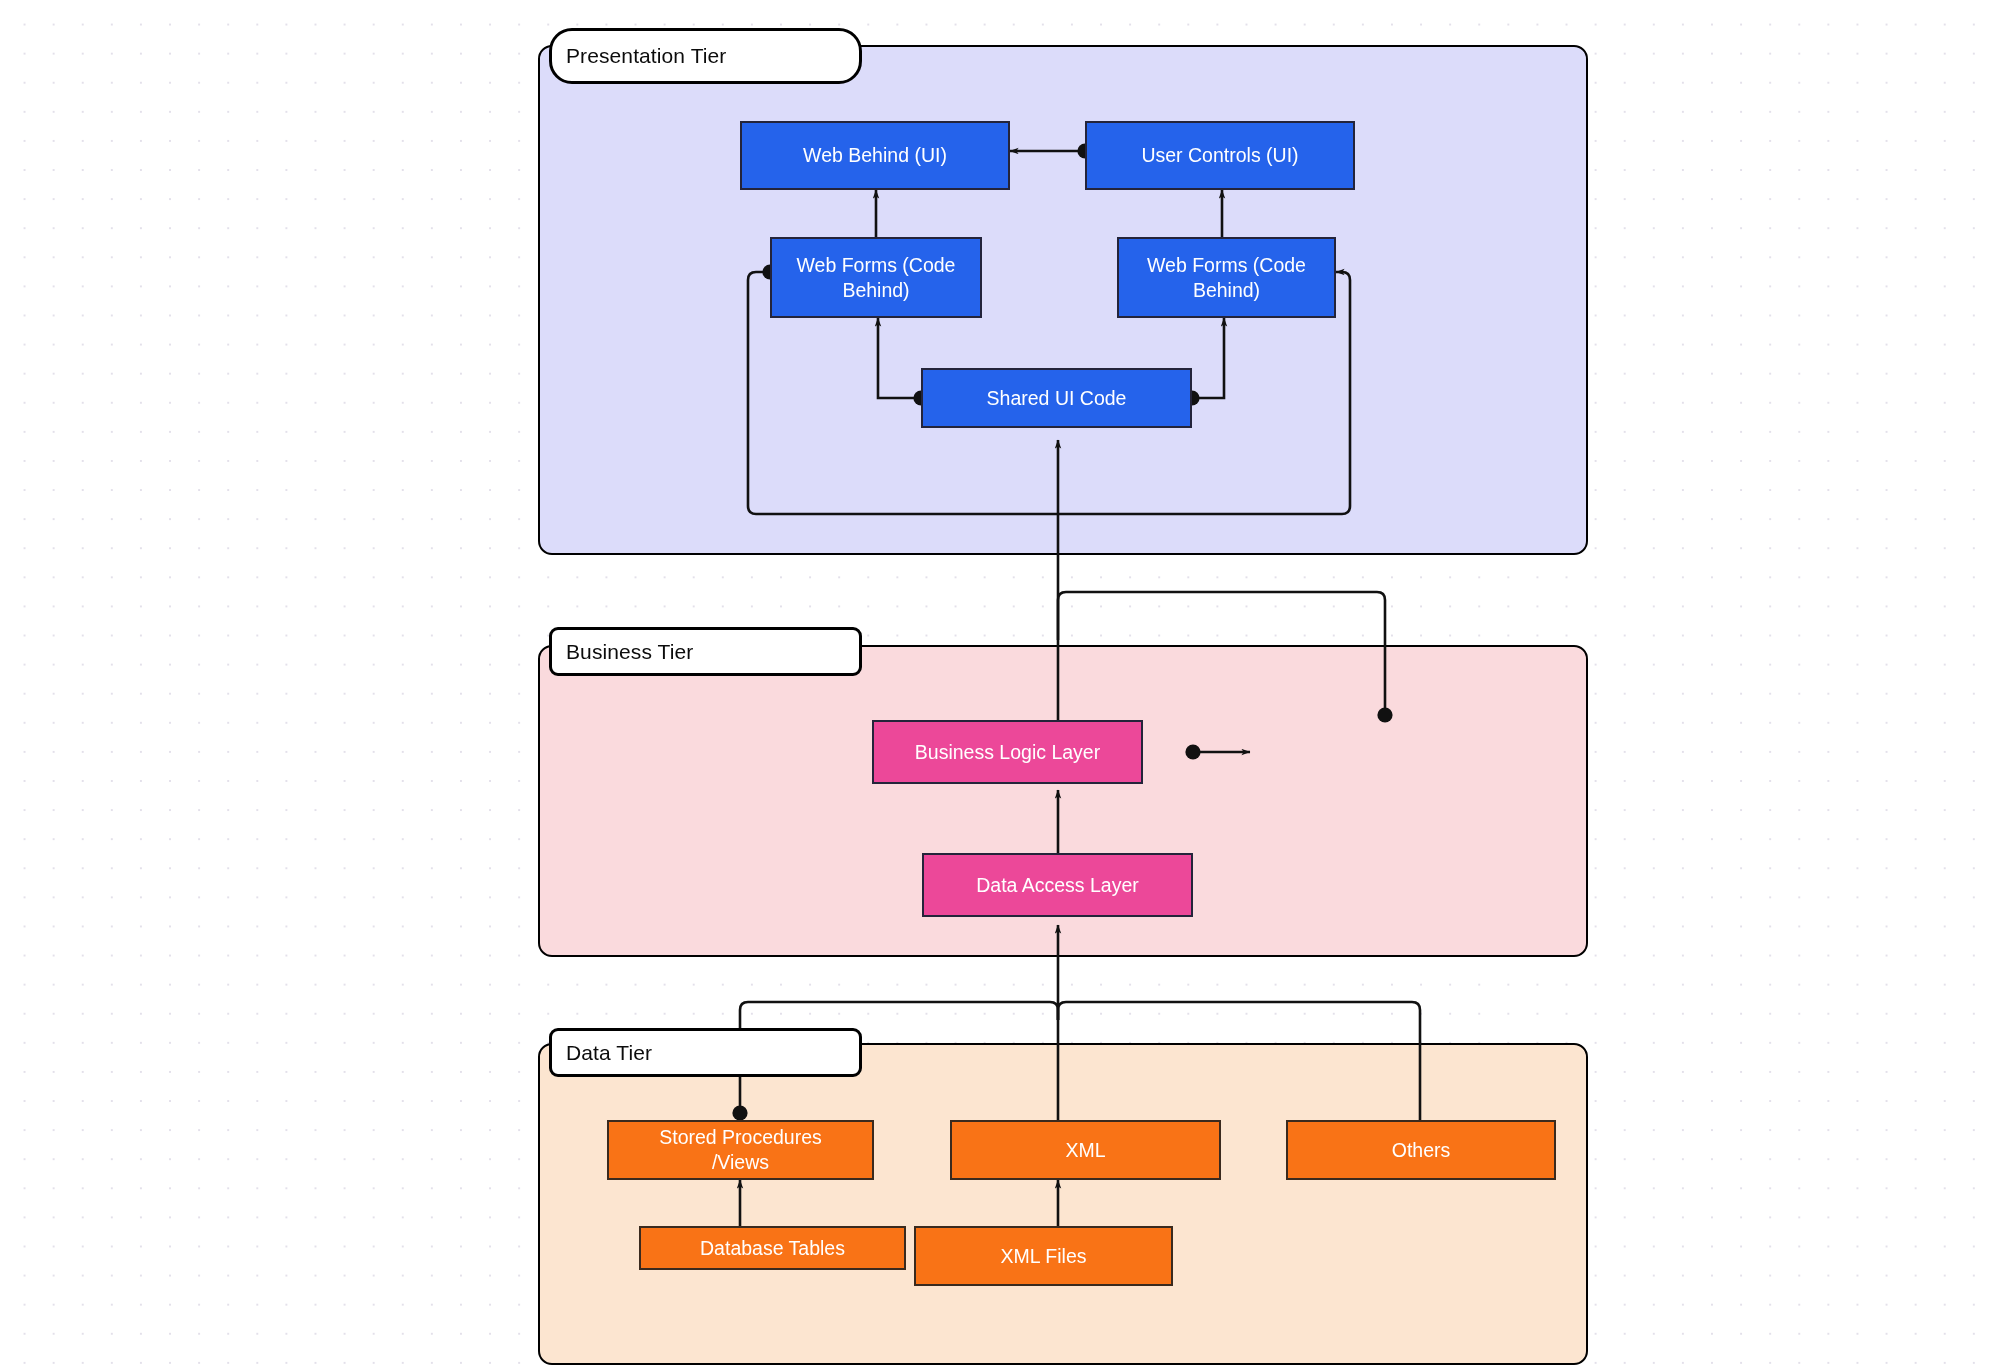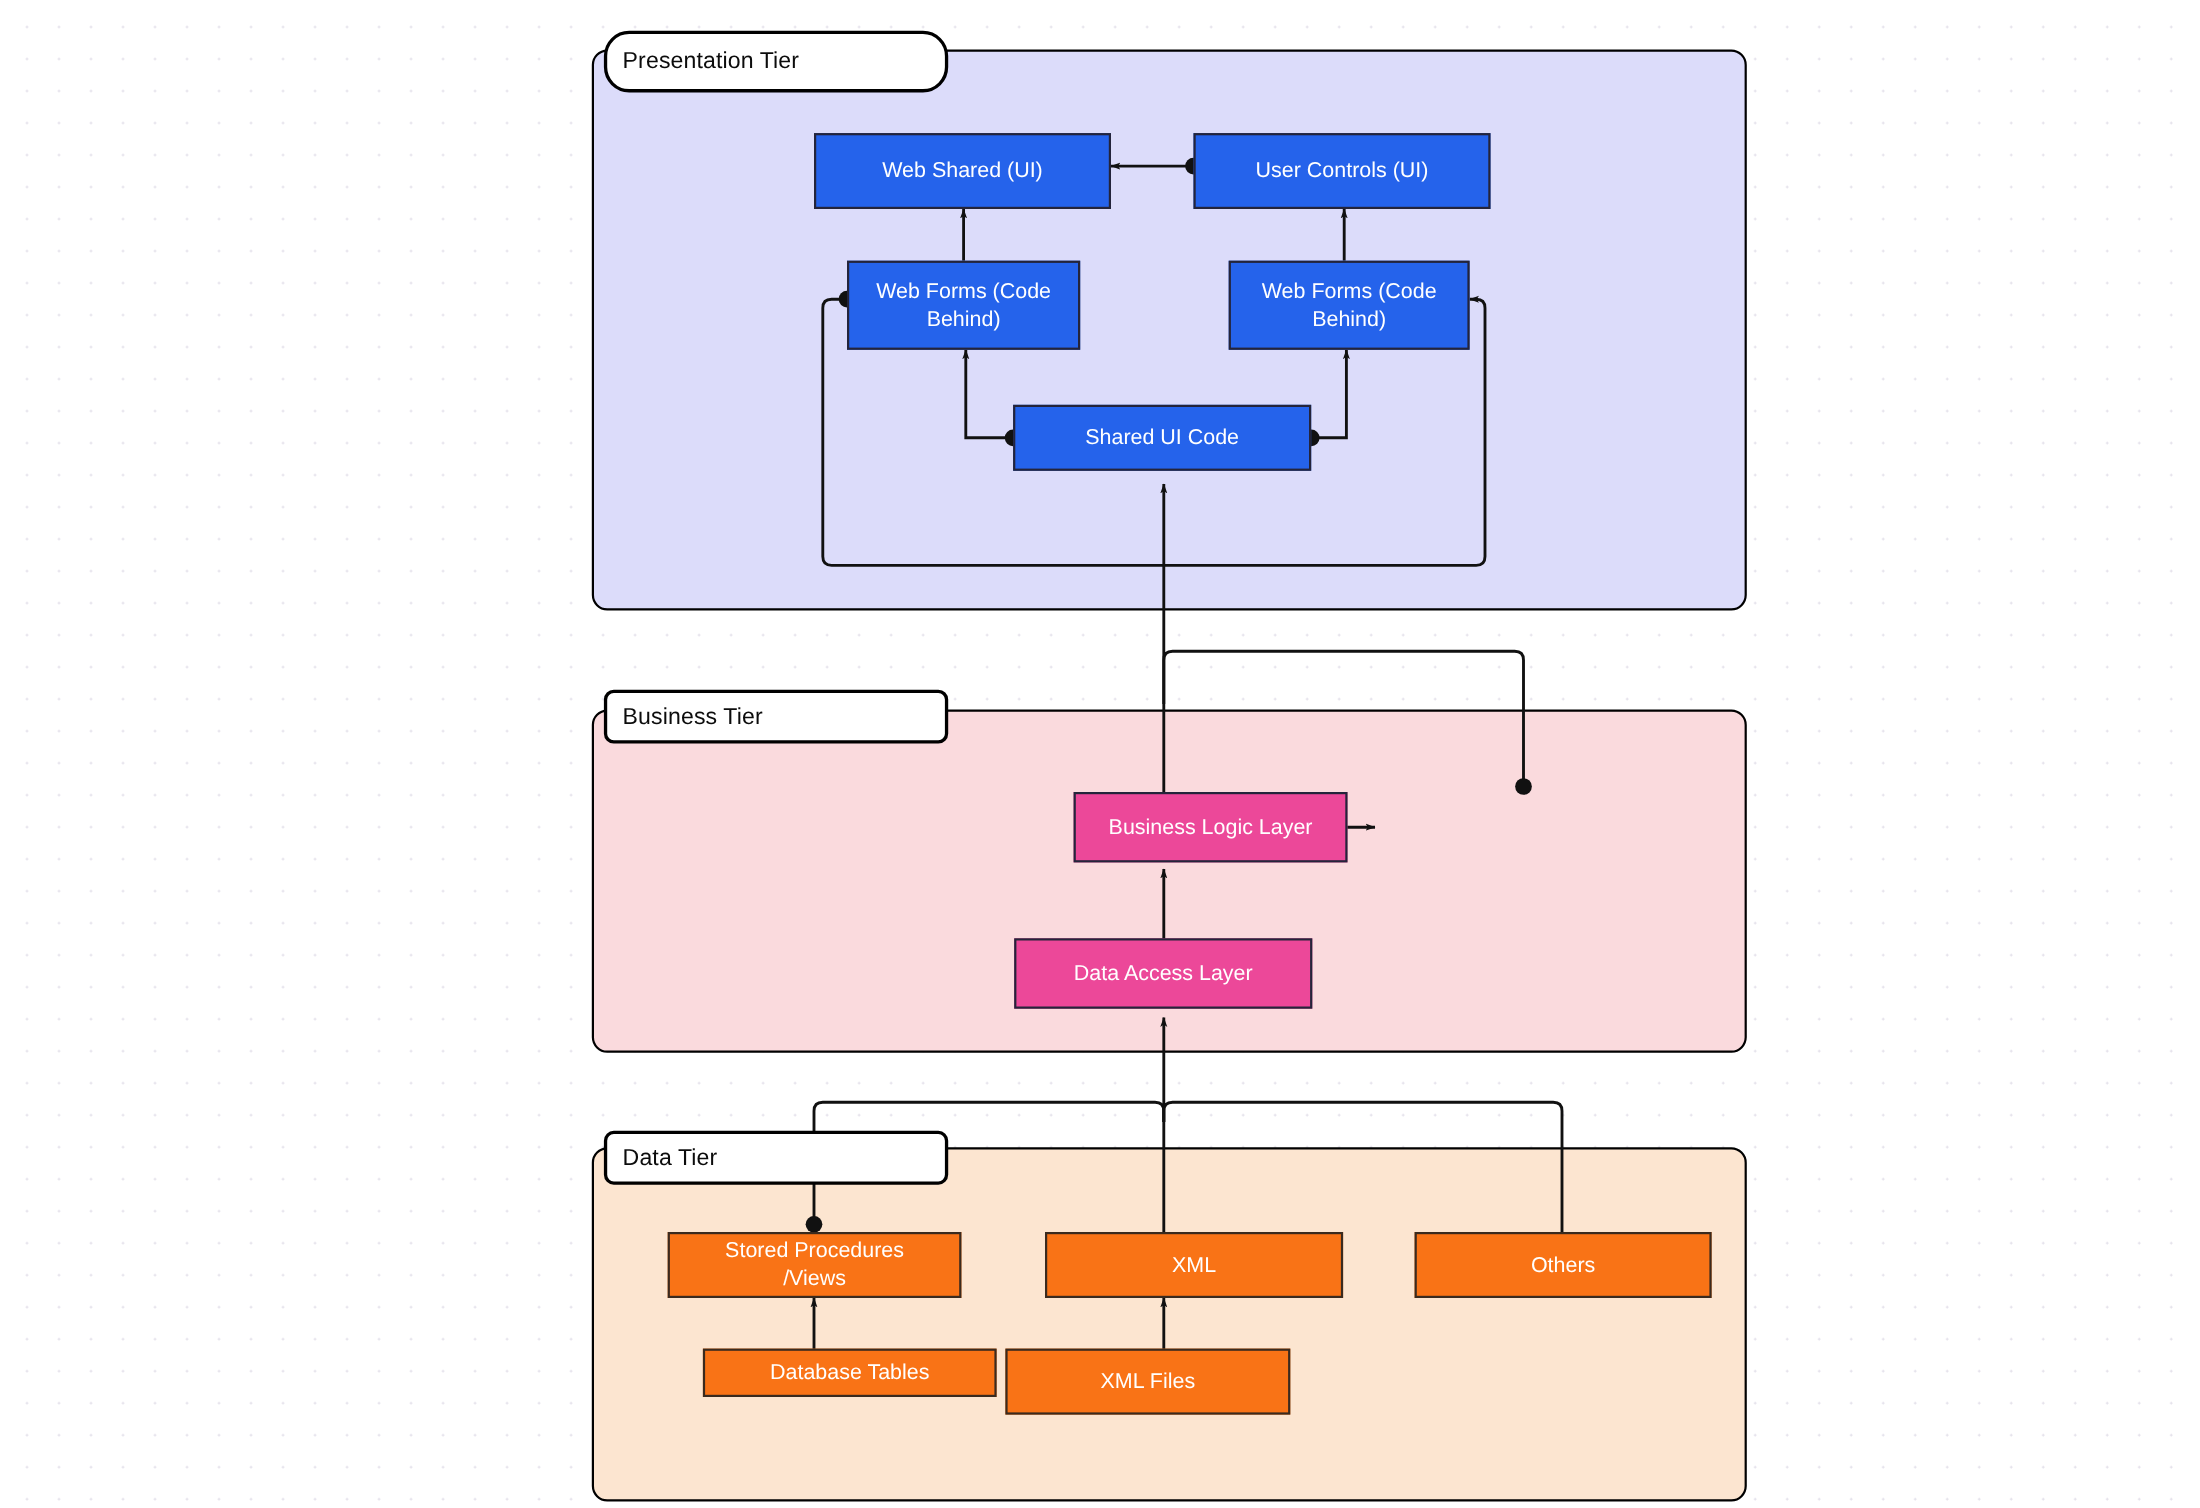--- a/index.html
+++ b/index.html
@@ -133,40 +133,40 @@
 
   <div class="tier-label" style="left:549px; top:627px; width:313px; height:49px;">
     <span>Business Tier</span>
   </div>
 
   <div class="tier-label" style="left:549px; top:1028px; width:313px; height:49px;">
     <span>Data Tier</span>
   </div>
 
   <div class="node blue" style="left:740px; top:121px; width:270px; height:69px;">
-    <span>Web Shared (UI)</span>
+    <span>Web Behind (UI)</span>
   </div>
 
   <div class="node blue" style="left:1085px; top:121px; width:270px; height:69px;">
     <span>User Controls (UI)</span>
   </div>
 
   <div class="node blue" style="left:770px; top:237px; width:212px; height:81px;">
     <span>Web Forms (Code Behind)</span>
   </div>
 
   <div class="node blue" style="left:1117px; top:237px; width:219px; height:81px;">
     <span>Web Forms (Code Behind)</span>
   </div>
 
   <div class="node blue" style="left:921px; top:368px; width:271px; height:60px;">
     <span>Shared UI Code</span>
   </div>
 
-  <div class="node pink" style="left:976px; top:720px; width:249px; height:64px;">
+  <div class="node pink" style="left:872px; top:720px; width:271px; height:64px;">
     <span>Business Logic Layer</span>
   </div>
 
 
   <div class="node pink" style="left:922px; top:853px; width:271px; height:64px;">
     <span>Data Access Layer</span>
   </div>
 
   <div class="node orange" style="left:607px; top:1120px; width:267px; height:60px; flex-direction:column;">
     <span>Stored Procedures</span>

